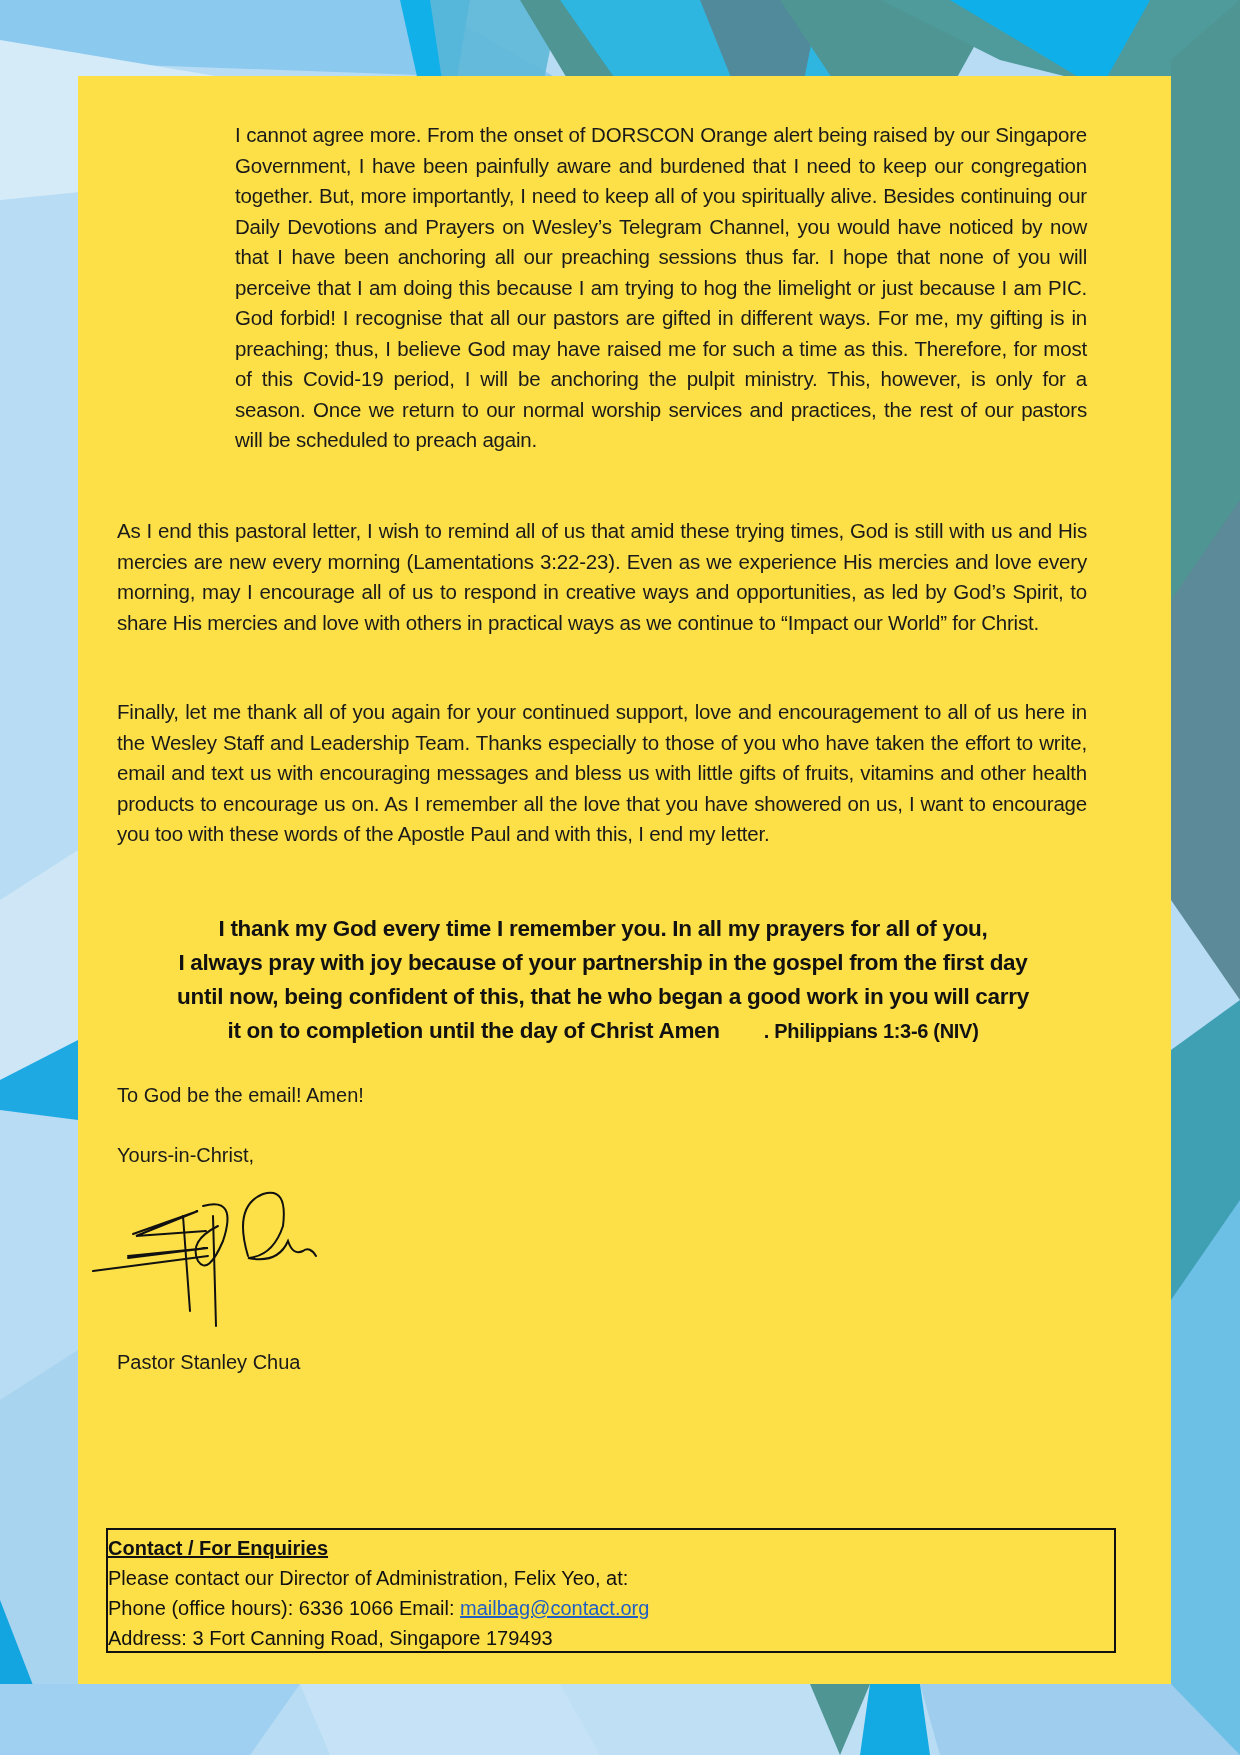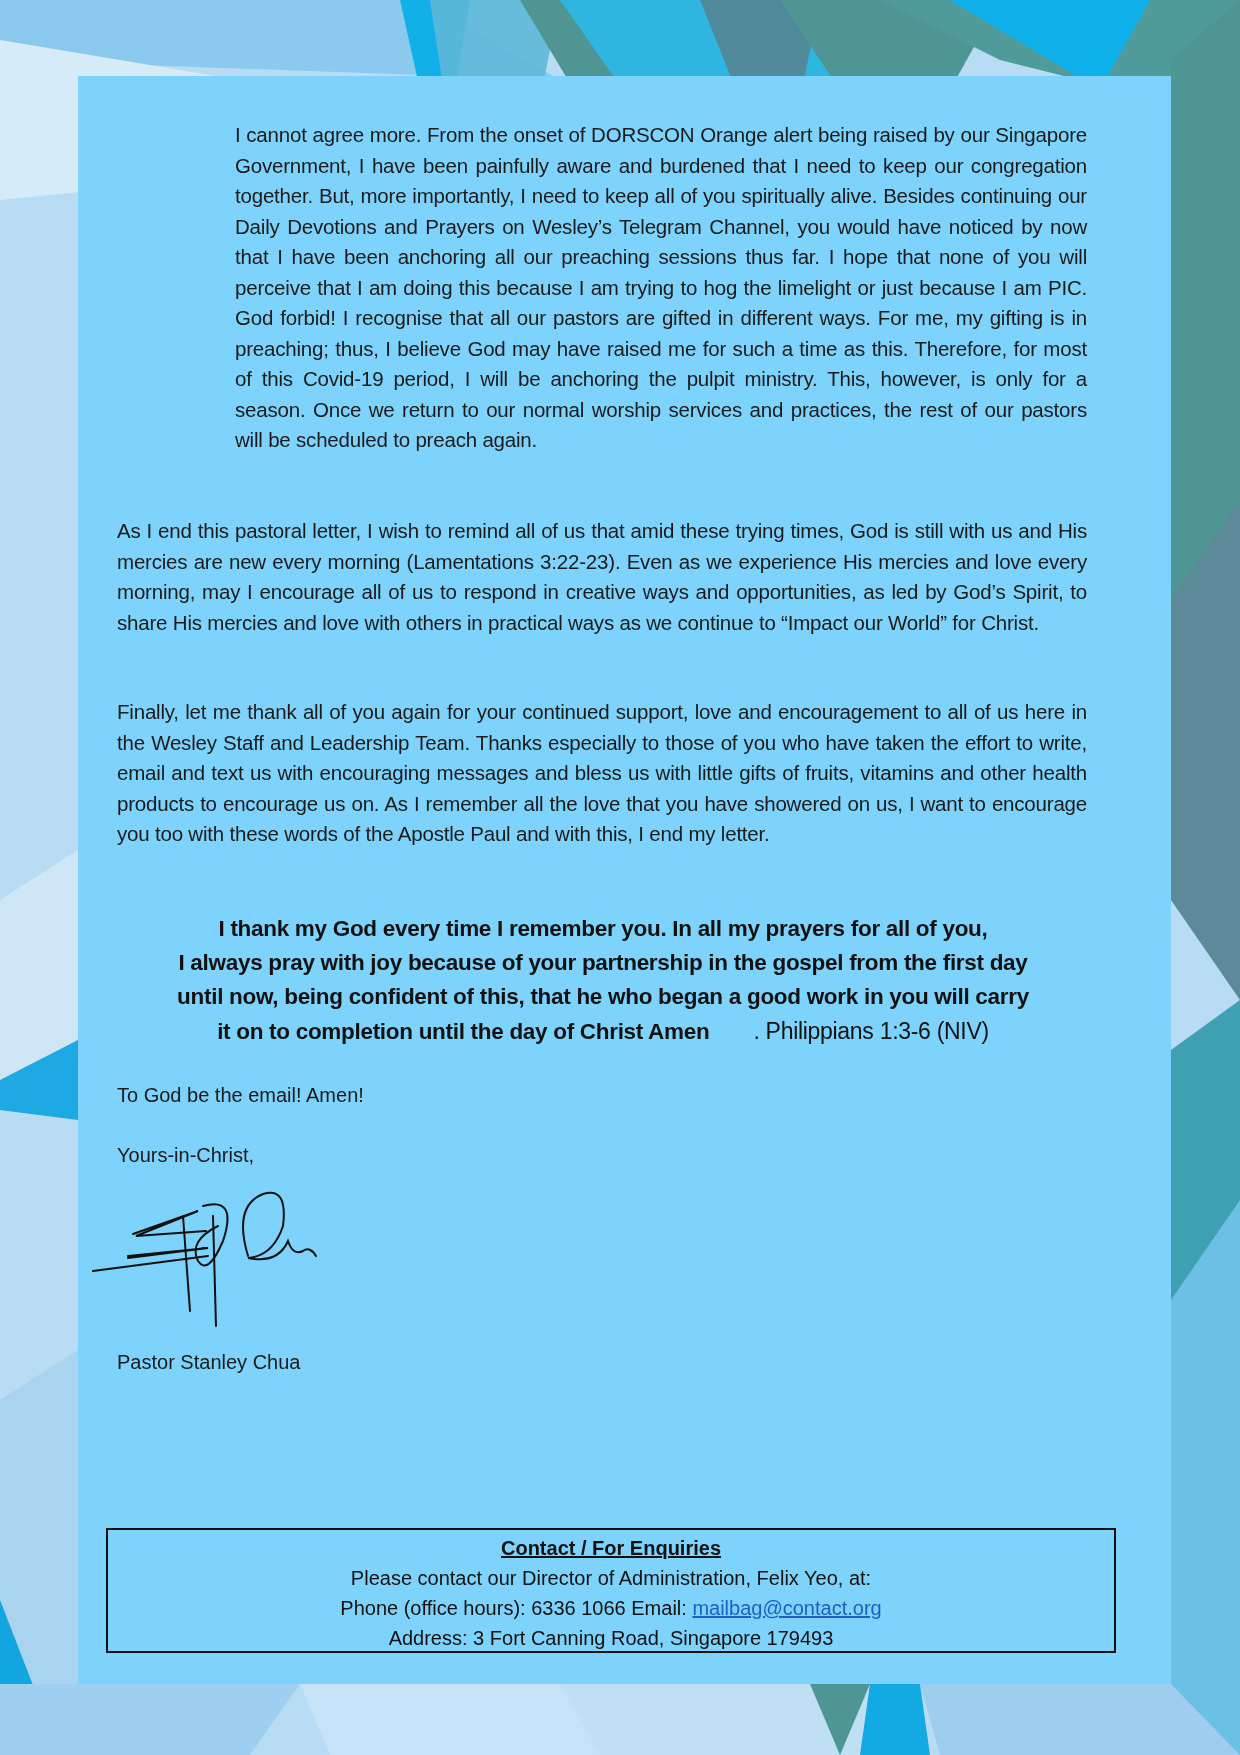--- a/index.html
+++ b/index.html
@@ -4,45 +4,45 @@
 <style>
   html, body { margin: 0; padding: 0; }
   body {
     width: 1240px; height: 1755px; position: relative; overflow: hidden;
     background: #b7dcf3;
     font-family: "Liberation Sans", sans-serif;
   }
   #bg { position: absolute; left: 0; top: 0; width: 1240px; height: 1755px; }
   .page {
     position: absolute; left: 78px; top: 76px; width: 1093px; height: 1608px;
-    background: #7dd3fc;
+    background: #fde047;
   }
   .txt {
     position: absolute; color: #1a1a1a; font-size: 20.5px; line-height: 30.5px;
     text-align: justify; text-align-last: left;
     font-family: "Liberation Sans", sans-serif;
     letter-spacing: -0.2px;
   }
   .p1 { left: 157px; top: 44px; width: 852px; }
   .p2 { left: 39px; top: 440px; width: 970px; }
   .p3 { left: 39px; top: 621px; width: 970px; }
   .quote {
     position: absolute; left: 20px; top: 836px; width: 1010px;
     text-align: center; font-weight: bold; font-size: 22.5px; line-height: 34px;
     color: #111; letter-spacing: -0.3px;
   }
-  .quote .ref { font-weight: normal; font-size: 23px; padding-left: 44px; }
+  .quote .ref { font-weight: bold; font-size: 20px; padding-left: 44px; }
   .line { position: absolute; left: 39px; font-size: 20px; color: #1a1a1a; }
   .closing1 { top: 1008px; }
   .closing2 { top: 1068px; }
   .signame { top: 1275px; }
   .sig { position: absolute; left: 10px; top: 1110px; width: 240px; height: 150px; }
   .contact {
     position: absolute; left: 28px; top: 1452px; width: 1010px; height: 125px;
-    border: 2px solid #111; box-sizing: border-box; text-align: center;
+    border: 2px solid #111; box-sizing: border-box; text-align: left;
     font-size: 20px; line-height: 30px; color: #111; padding-top: 3px;
   }
   .contact .hdr { font-weight: bold; text-decoration: underline; }
   .contact a { color: #1f5fc4; text-decoration: underline; }
 </style>
 </head>
 <body>
 
 <svg id="bg" viewBox="0 0 1240 1755" preserveAspectRatio="none">
   <rect x="0" y="0" width="1240" height="1755" fill="#b7dcf3"></rect>

